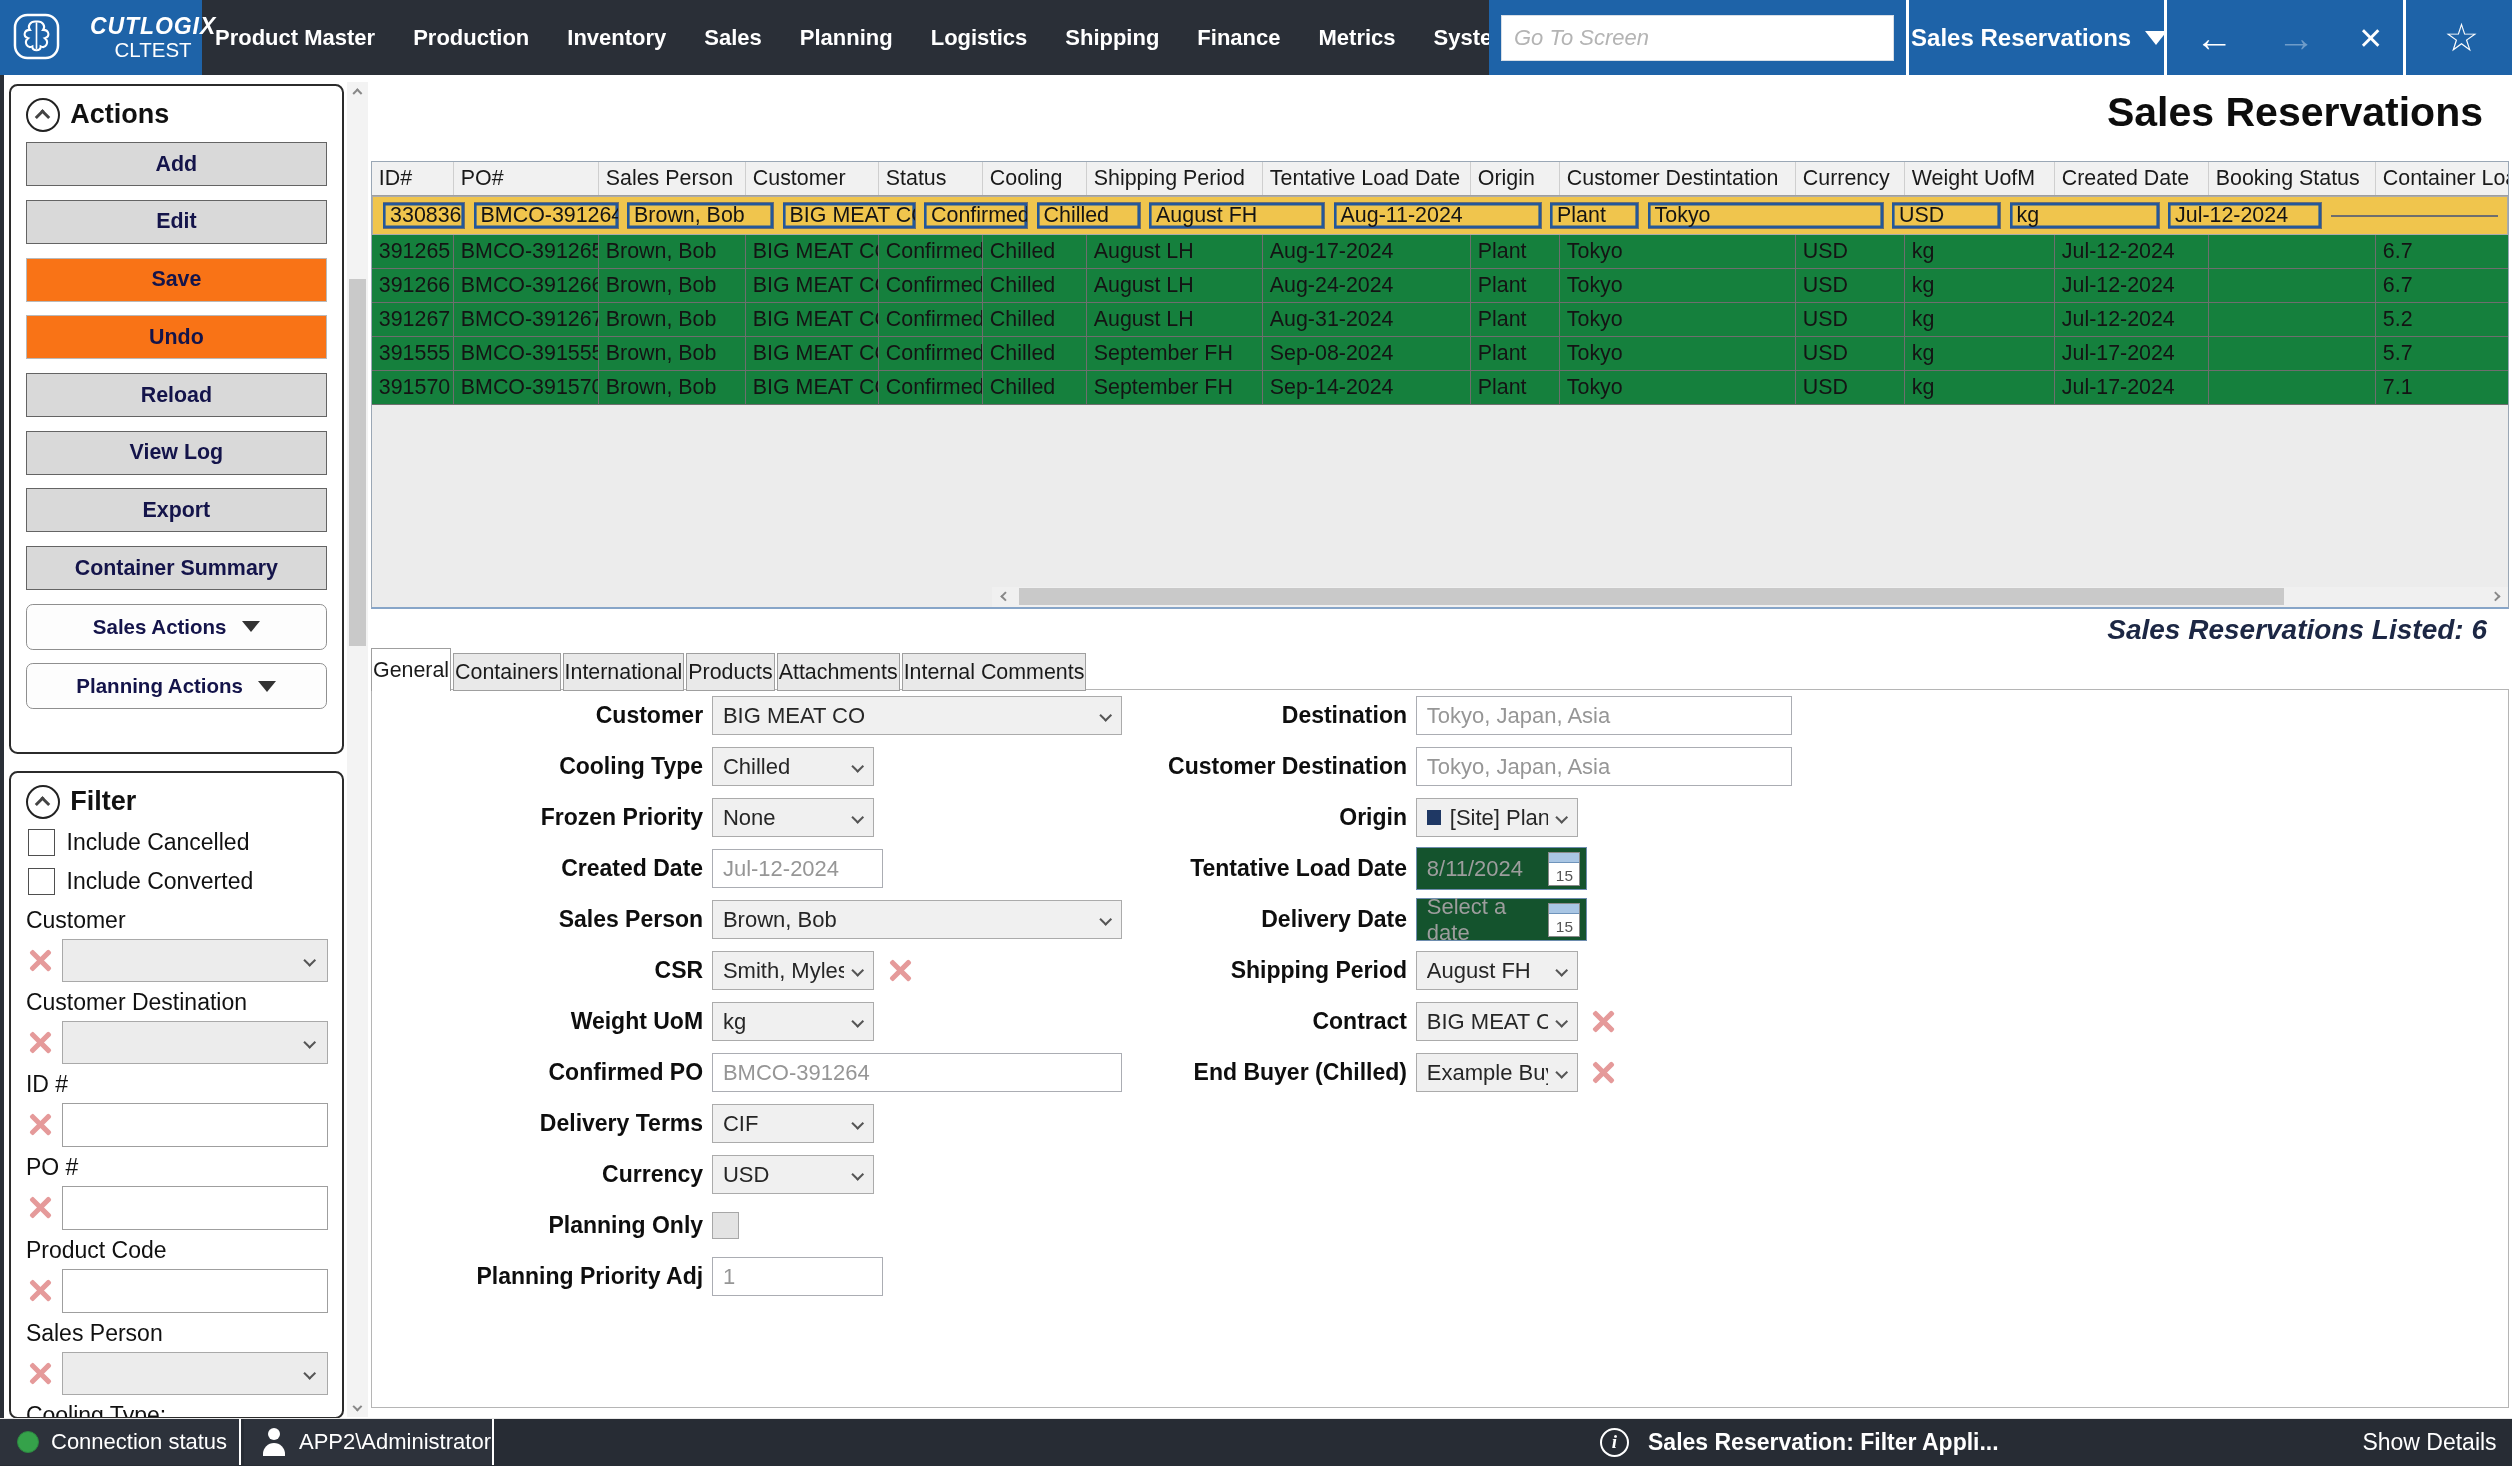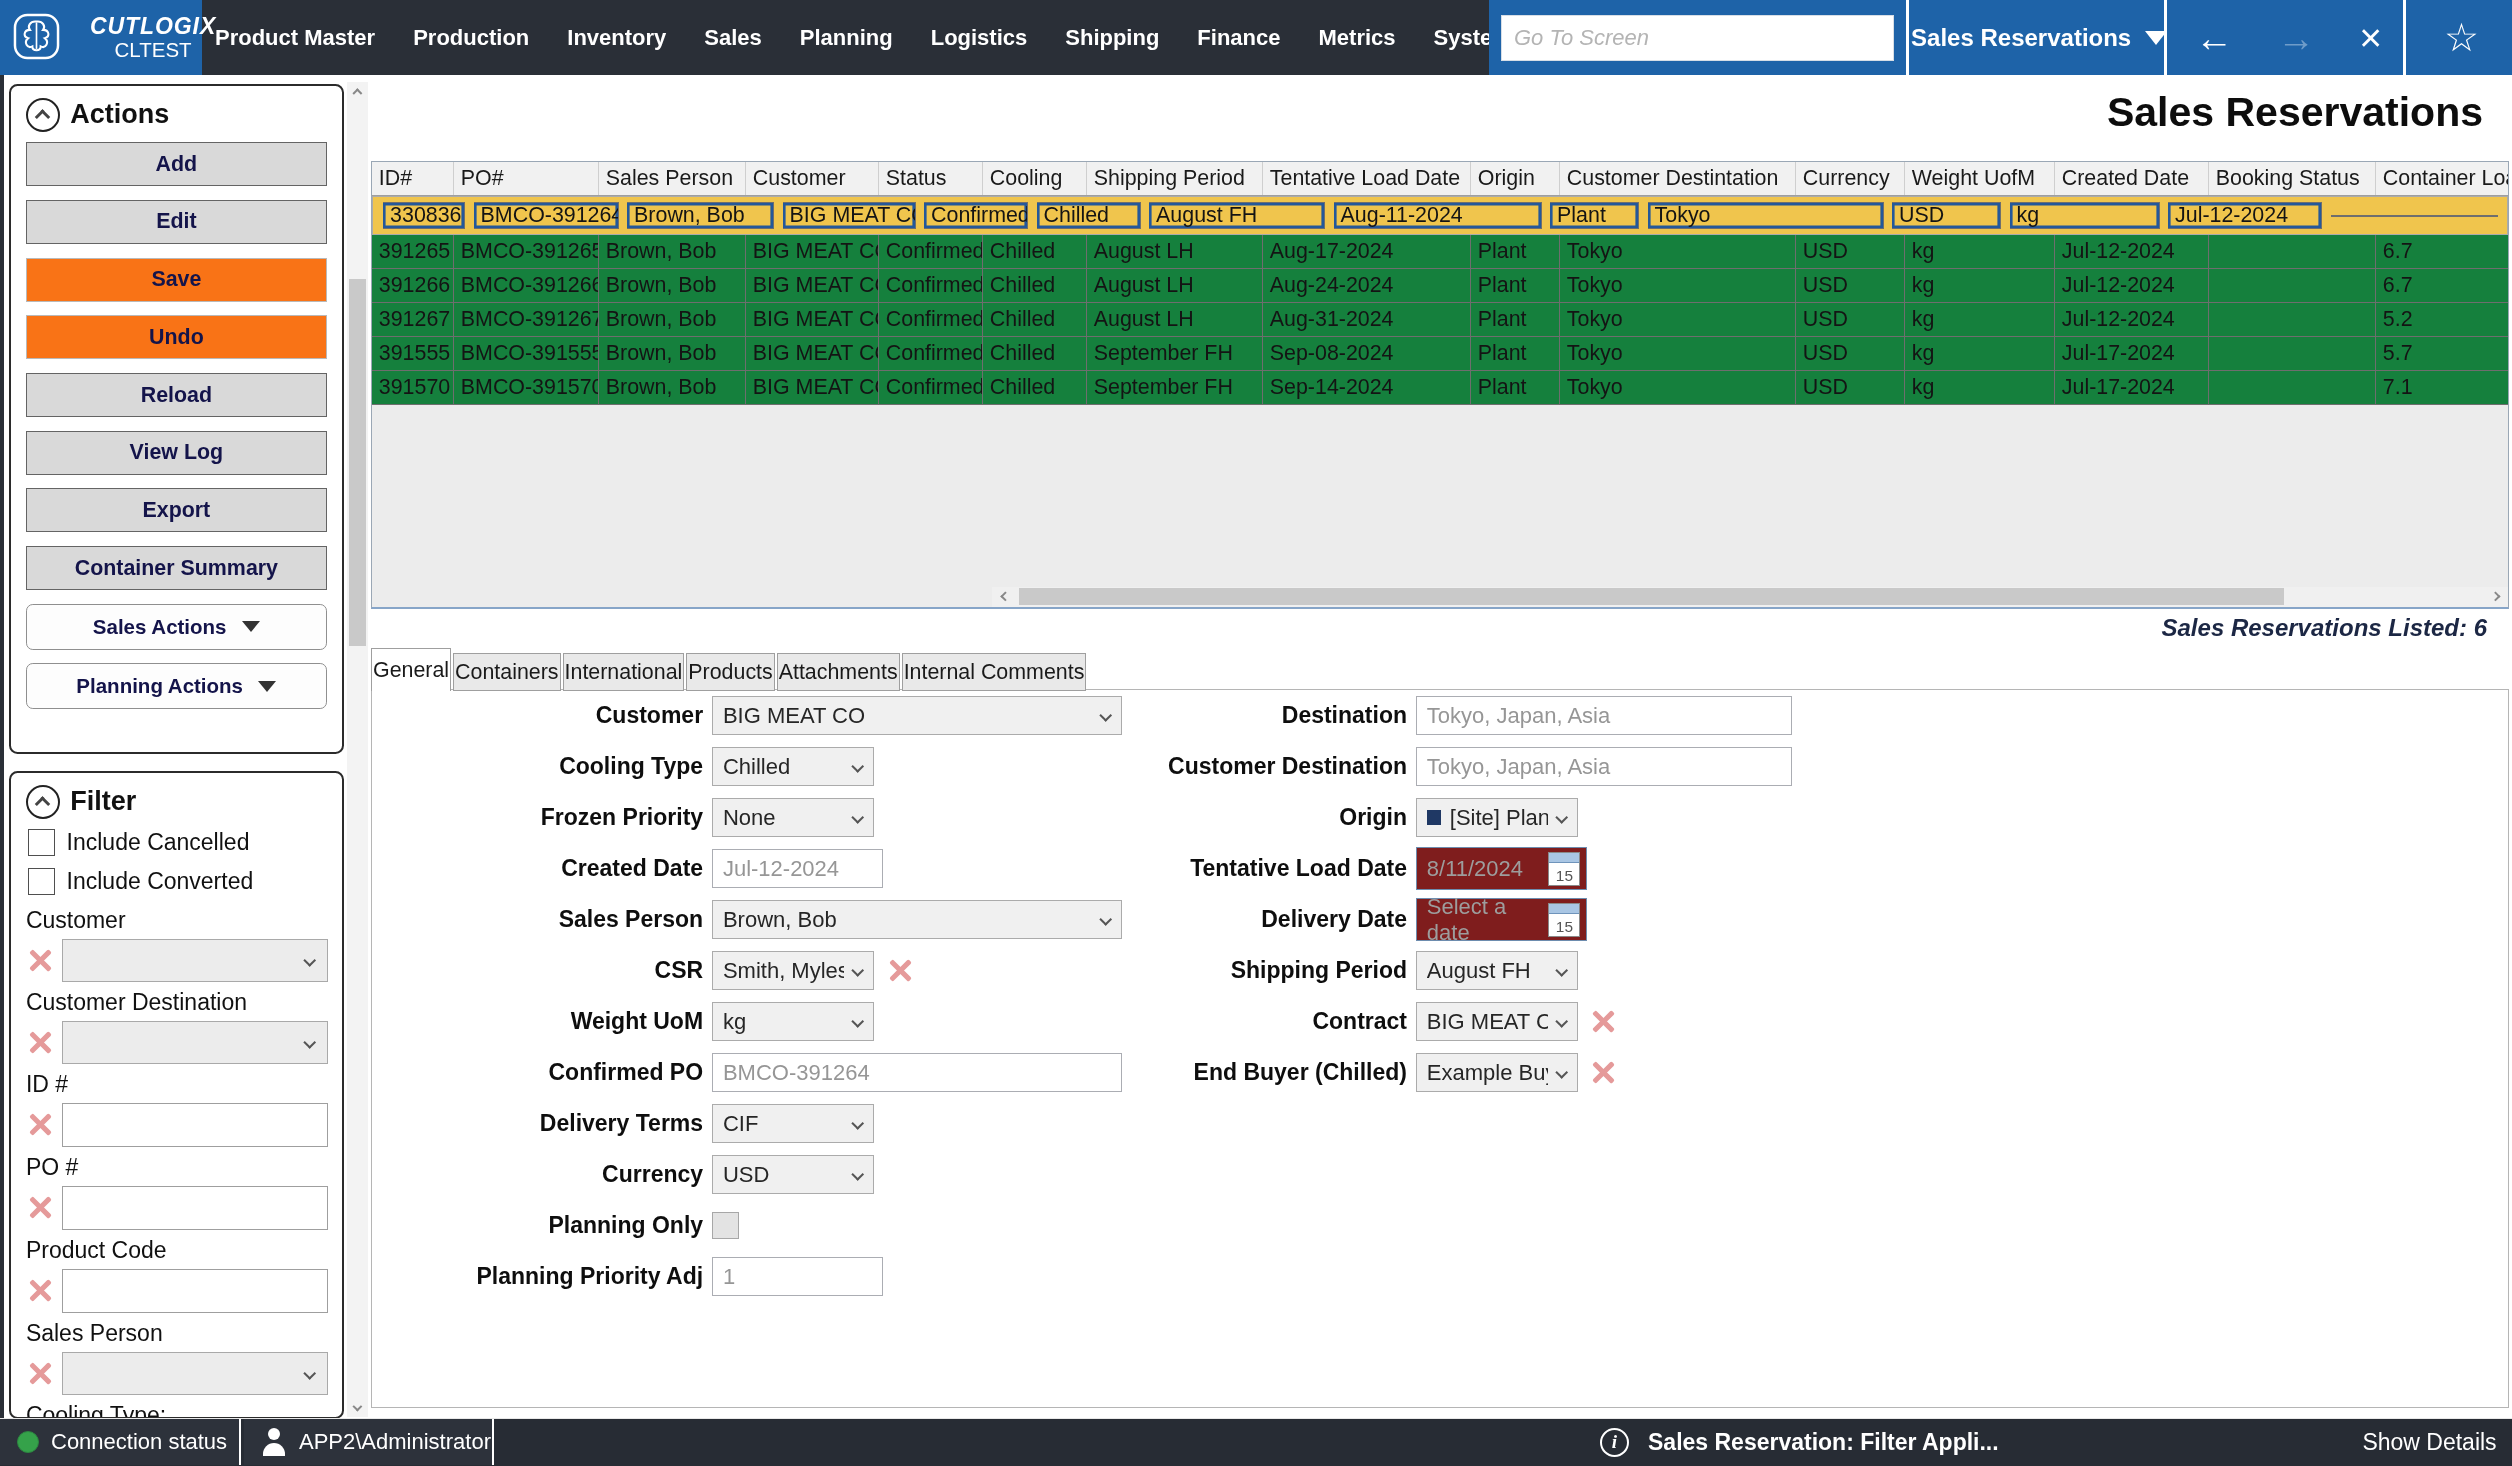--- a/index.html
+++ b/index.html
@@ -71,40 +71,40 @@
   .g-row.head .g-cell { border-right:0.9px solid #cfcfcf; font-size:21.4px; color:#1a1a1a; }
   .g-row.data { background:#15803d; }
   .g-row.data .g-cell { border-right:0.9px solid #6e6e6e; border-bottom:0.9px solid #6e6e6e; }
   .g-row.data.first .g-cell { border-top:0.9px solid #6e6e6e; }
   .g-row.data.sel { background:#f0c54d; }
   .g-row.data.sel .g-cell { box-shadow:inset 0 0 0 2.6px #24589a; background:#f0c54d; }
   .h-scroll { position:absolute; left:620px; bottom:0; right:0; height:20.5px; background:#f0f0f0; display:flex; align-items:center; }
   .h-thumb { position:absolute; left:27px; width:1265px; top:1.7px; height:17px; background:#c9c9c9; }
   .hs-btn { position:absolute; top:0; width:26px; height:20.5px; display:flex; align-items:center; justify-content:center; }
 
-  .listed { position:absolute; left:1624px; top:614px; width:863px; text-align:right; font-size:24px; font-style:italic; color:#1c2744; font-weight:bold; }
+  .listed { position:absolute; left:1624px; top:614px; width:863px; text-align:right; font-size:28px; font-style:italic; color:#1c2744; font-weight:bold; }
 
   
   .tabs { position:absolute; left:371px; top:648px; height:43px; display:flex; align-items:flex-end; z-index:3; }
   .tab { height:38px; display:flex; align-items:center; padding:0 1px; background:#e9e9e9; border:0.9px solid #9f9f9f; margin-right:2px; font-size:21.4px; color:#1a1a1a; }
   .tab.active { height:43px; background:#fff; border-bottom:none; font-size:21.4px; z-index:4; }
   .form-panel { position:absolute; left:371px; top:689px; width:2138px; height:719px; background:#fff; border:0.9px solid #b5b5b5; }
   .fcol { position:absolute; top:0; }
   .fcol-left { left:5.1px; }
   .fcol-right { left:689px; }
   .frow { display:flex; align-items:center; height:51px; }
   .frow .lab { font-size:23px; font-weight:bold; color:#0e0e0e; text-align:right; flex:0 0 auto; }
   .fcol-left .lab { width:326px; }
   .fcol-right .lab { width:346px; }
   .ctrl { margin-left:8.5px; display:flex; align-items:center; }
   .sel { height:39px; background:#f0f0f0; border:0.9px solid #ababab; display:flex; align-items:center; padding:0 10.3px; gap:8.5px; }
   .sel .val { flex:1; font-size:22px; color:#262626; white-space:nowrap; overflow:hidden; }
   .inp { height:39px; background:#fff; border:0.9px solid #abadb3; display:flex; align-items:center; padding:0 10.3px; font-size:22px; color:#969696; white-space:nowrap; overflow:hidden; }
   .f-xl { width:410px; } .f-lg { width:376px; } .f-md { width:171px; } .f-sm { width:162px; }
-  .date-box { height:43px; border:1.7px solid #6d8cae; background:#7f1d1d; display:flex; align-items:center; padding:0 5.1px 0 10.3px; gap:25px; }
+  .date-box { height:43px; border:1.7px solid #6d8cae; background:#14532d; display:flex; align-items:center; padding:0 5.1px 0 10.3px; gap:25px; }
   .date-box .val { flex:1; font-size:22px; color:#9d9d9d; }
   .cal { position:relative; width:32px; height:34px; border:1.7px solid #8a8a8a; background:#fff; flex:0 0 auto; }
   .cal::before { content:""; position:absolute; top:0; left:0; right:0; height:9.4px; background:#a9c6e4; border-bottom:0.9px solid #6f94bb; }
   .cal::after { content:"15"; position:absolute; bottom:0; left:0; right:0; text-align:center; font-size:15.4px; color:#555; }
   .ta { position:relative; width:363px; height:145px; background:#fff; border:0.9px solid #ababab; padding:5.1px 10.3px; }
   .ta .line { font-size:22px; color:#969696; line-height:28px; white-space:nowrap; }
   .ta-btn { position:absolute; top:3.4px; right:3.4px; width:32px; height:41px; background:#f0f0f0; border:0.9px solid #c6c6c6; display:flex; align-items:center; justify-content:center; }
   .sq { width:14.5px; height:14.5px; background:#1f3864; flex:0 0 auto; }
   .pchk { width:27px; height:27px; background:#e3e3e3; border:0.9px solid #a7a7a7; }
 

